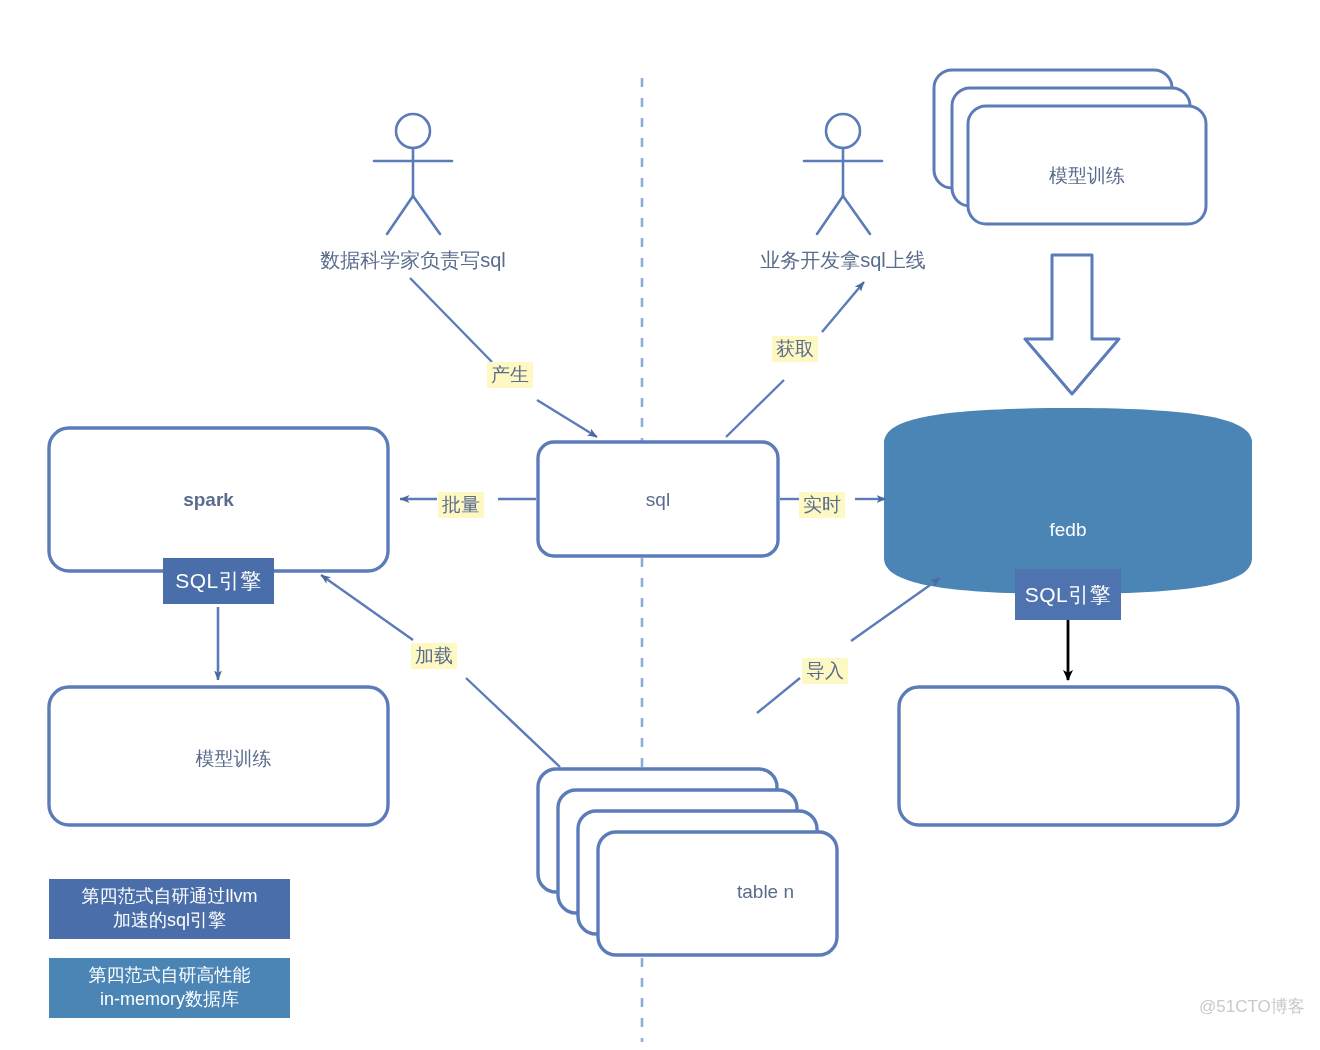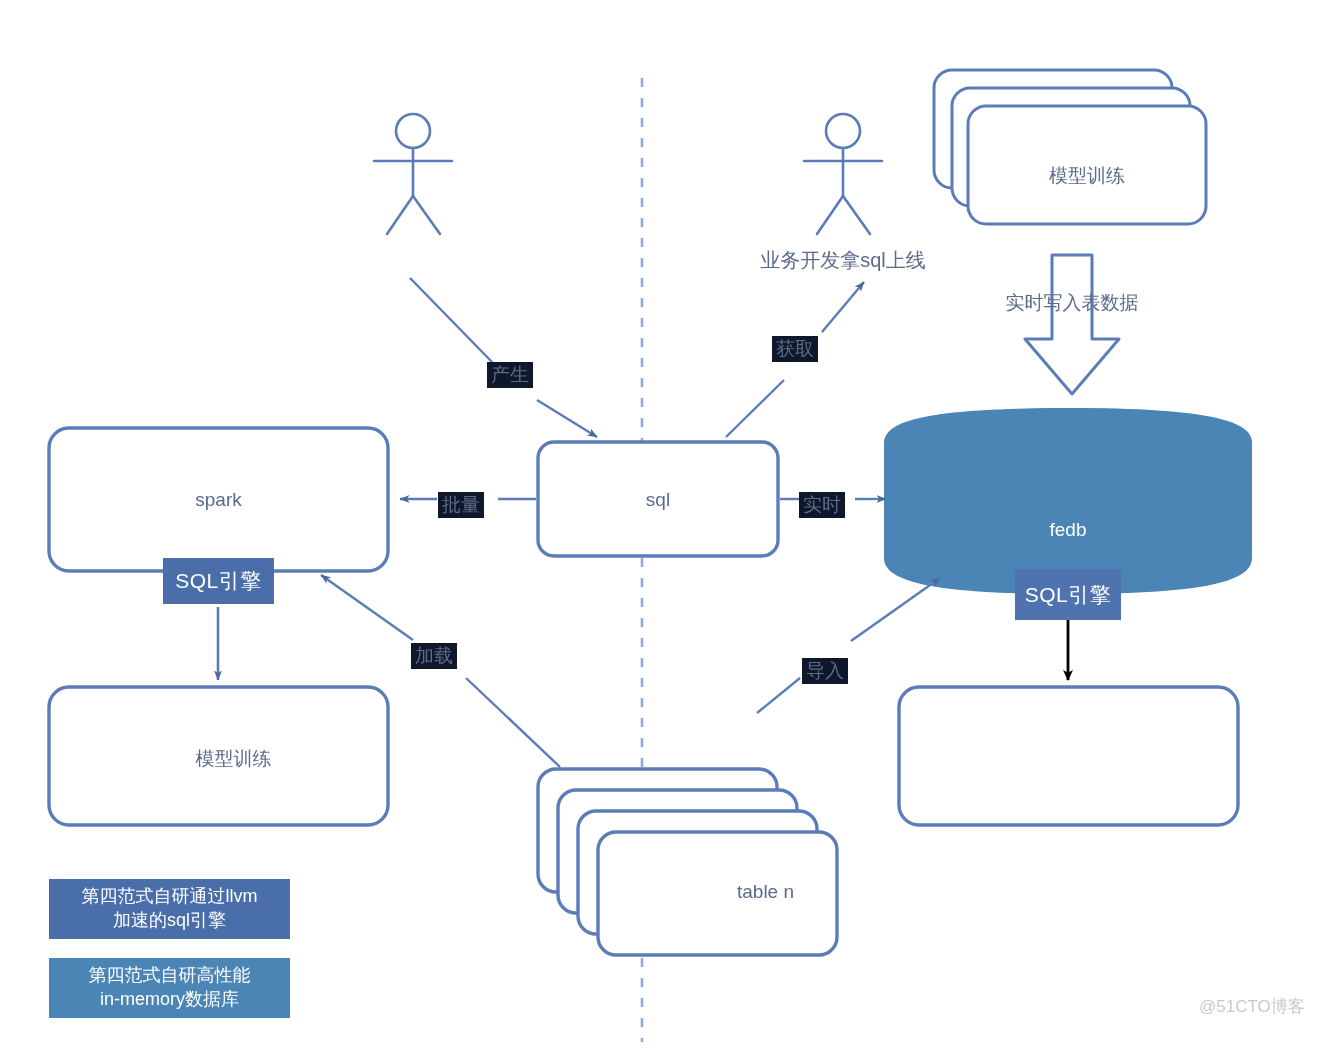--- a/index.html
+++ b/index.html
@@ -27,21 +27,21 @@
     font-size:19px;
     white-space:nowrap;
     text-align:center;
     pointer-events:none;
   }
   .edge-label{
     position:absolute;
     color:#5a6b8c;
     font-size:19px;
     white-space:nowrap;
-    background:#0f172a;
+    background:#fef9c3;
     padding:0 4px;
     text-align:center;
   }
   .actor-label{
     position:absolute;
     color:#5a6b8c;
     font-size:20px;
     white-space:nowrap;
     text-align:center;
   }
@@ -174,25 +174,26 @@
     <g stroke="#5b7cb8" stroke-width="2.4" fill="none">
       <line x1="851" y1="641" x2="940" y2="578" marker-end="url(#arrowBlue)"></line>
       <line x1="800" y1="678" x2="757" y2="713"></line>
     </g>
 
     <line x1="218" y1="607" x2="218" y2="680" stroke="#5b7cb8" stroke-width="2.6" marker-end="url(#arrowBlue)"></line>
 
     <line x1="1068" y1="620" x2="1068" y2="680" stroke="#000000" stroke-width="2.8" marker-end="url(#arrowBlack)"></line>
   </svg>
 
+  <div class="actor-label" style="left:303px;top:247px;width:220px;">数据科学家负责写sql</div>
   <div class="actor-label" style="left:743px;top:247px;width:200px;">业务开发拿sql上线</div>
 
   <div class="node-label" style="left:968px;top:163px;width:238px;">模型训练</div>
 
-  <div class="node-label" style="left:49px;top:489px;width:339px;">spark</div>
+  <div class="node-label" style="left:39px;top:489px;width:339px;font-weight:bold;">spark</div>
 
   <div class="node-label" style="left:538px;top:489px;width:240px;">sql</div>
 
   <div class="node-label" style="left:884px;top:519px;width:368px;color:#ffffff;">fedb</div>
 
   <div class="node-label" style="left:49px;top:746px;width:339px;padding-left:15px;">模型训练</div>
 
 
   <div class="node-label" style="left:598px;top:881px;width:239px;padding-left:48px;">table n</div>
 
@@ -205,21 +206,20 @@
   <div class="edge-label" style="left:772px;top:336px;">获取</div>
 
   <div class="edge-label" style="left:438px;top:492px;">批量</div>
 
   <div class="edge-label" style="left:799px;top:492px;">实时</div>
 
   <div class="edge-label" style="left:411px;top:643px;">加载</div>
 
   <div class="edge-label" style="left:802px;top:658px;">导入</div>
 
-  <div class="blockarrow-label" style="left:942px;top:290px;width:260px;">实时写入表数据</div>
 
   <div class="legend-box" style="left:49px;top:879px;width:241px;height:60px;background:#4a6ea9;">
     <span>
       <span>第四范式自研通过llvm</span><br>
       <span>加速的sql引擎</span>
     </span>
   </div>
 
   <div class="legend-box" style="left:49px;top:958px;width:241px;height:60px;background:#4a85b5;">
     <span>

